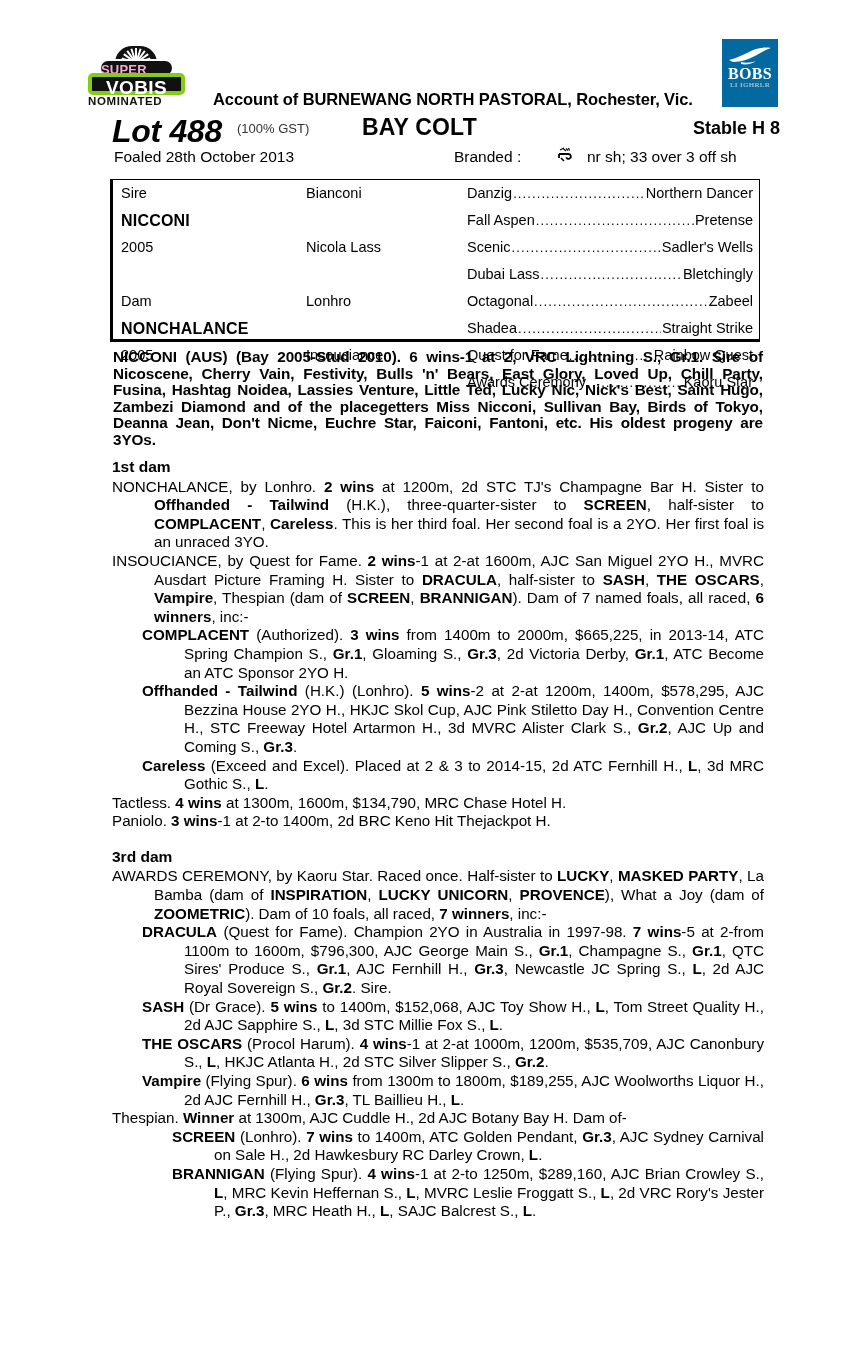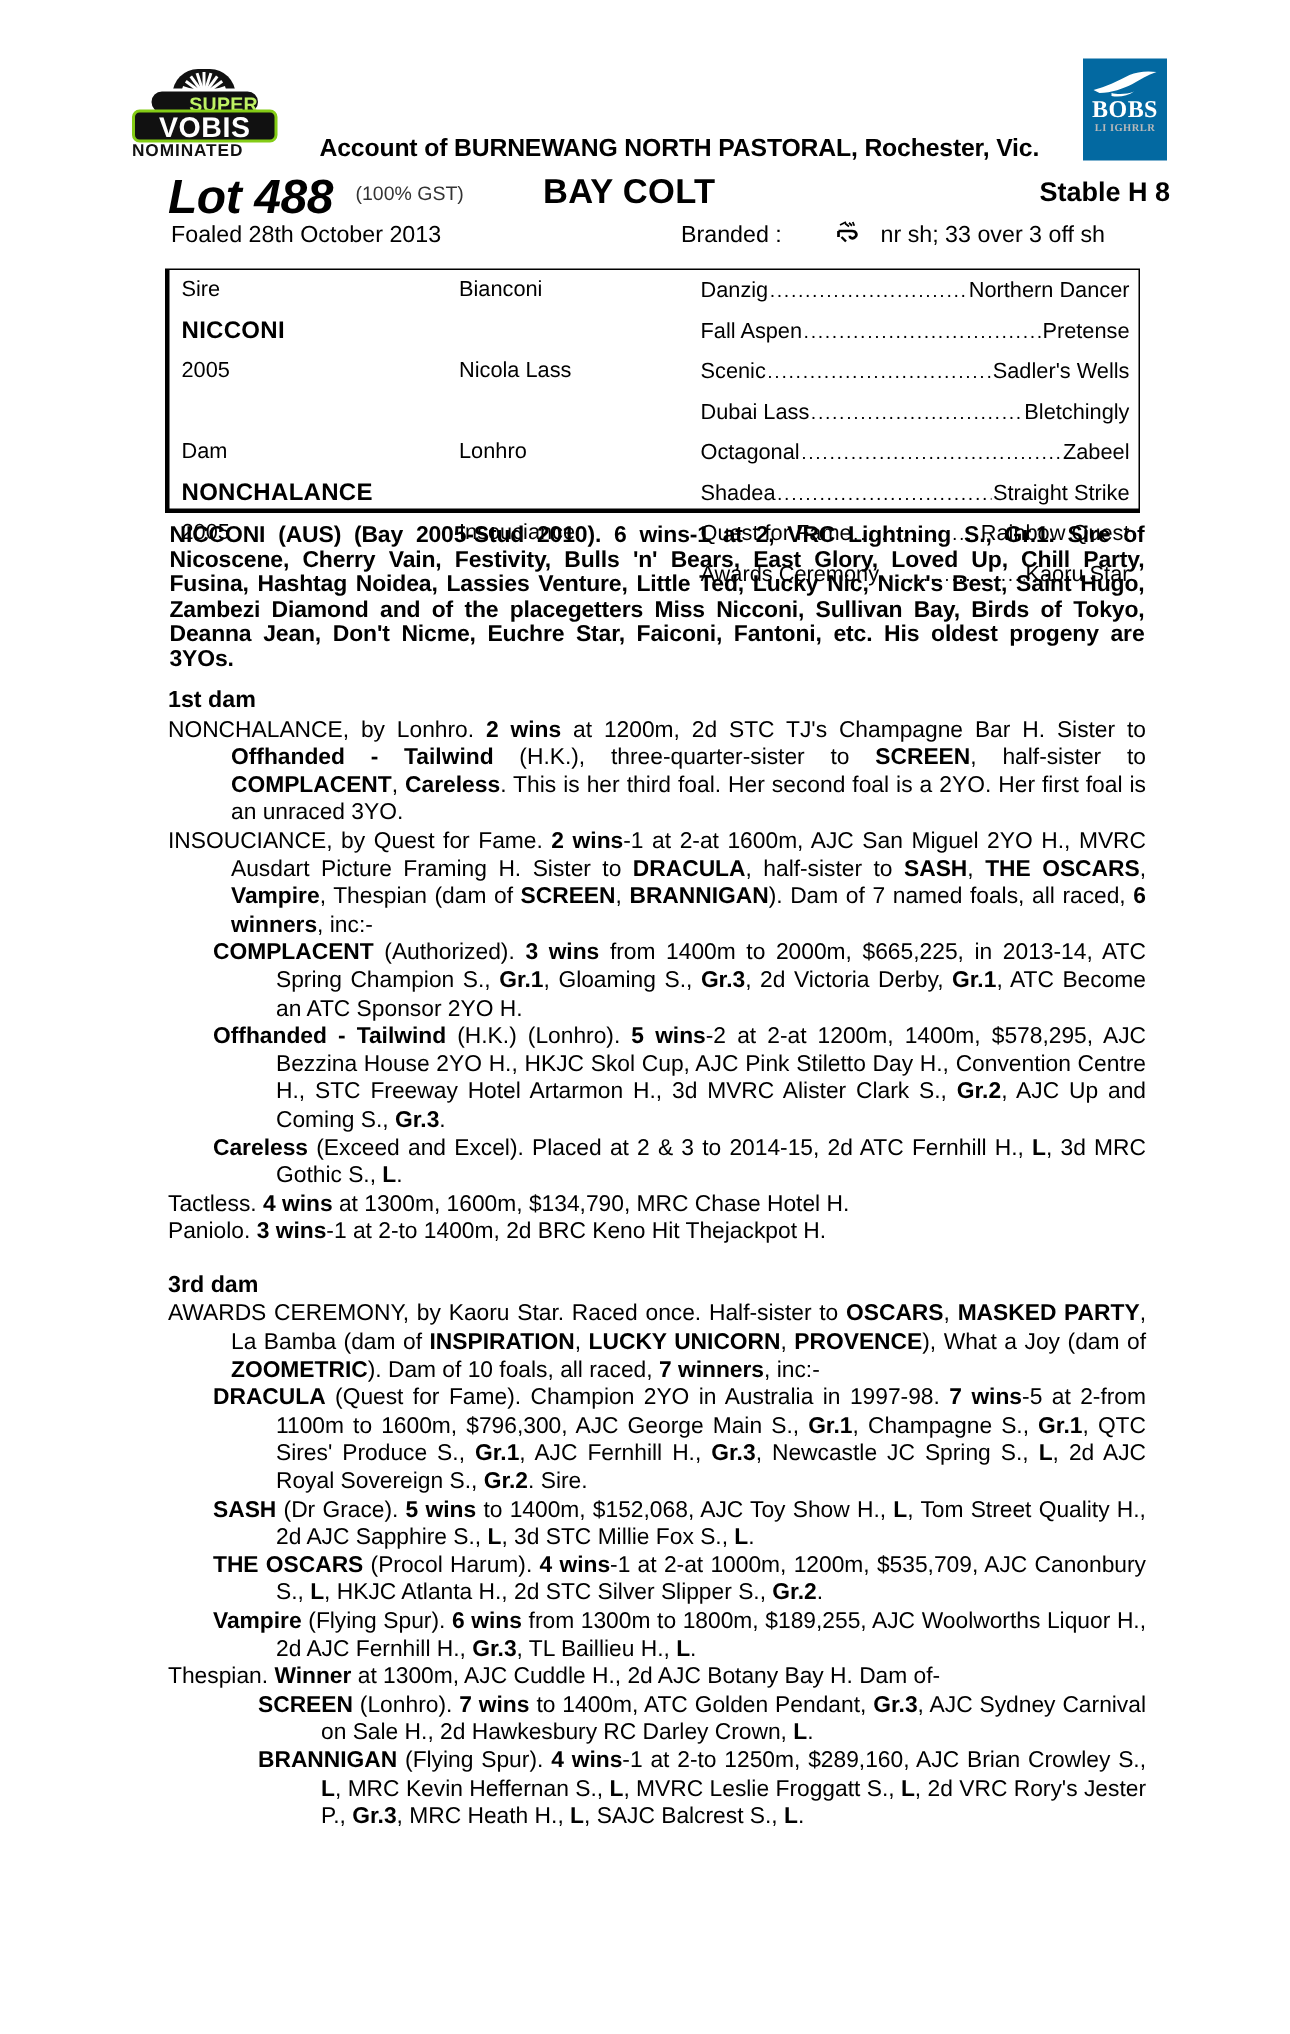--- a/index.html
+++ b/index.html
@@ -57,44 +57,44 @@
     transform-origin: 1px 15px;
   }
   .vobis-super {
     position: absolute;
     left: 11px;
     top: 13px;
     width: 75px;
     height: 18px;
     background: #111;
     border-radius: 9px;
-    color: #bef264;
+    color: #f9a8d4;
     font-weight: bold;
     font-size: 13px;
     line-height: 18px;
-    text-align: right;
+    text-align: left;
     letter-spacing: 0.2px;
     border: 2px solid #fff;
     box-sizing: border-box;
   }
   .vobis-main {
     position: absolute;
     left: 0px;
     top: 27px;
     width: 97px;
     height: 22px;
     background: #111;
     border-radius: 5px;
     color: #fff;
     font-weight: bold;
     font-size: 19px;
     line-height: 22px;
     text-align: center;
     letter-spacing: 0.4px;
-    border: 2px solid #84cc16;
+    border: 4px solid #84cc16;
     box-sizing: border-box;
   }
   .vobis-nom {
     position: absolute;
     left: 0px;
     top: 49px;
     width: 100px;
     text-align: left;
     font-weight: bold;
     font-size: 11.5px;
@@ -442,21 +442,21 @@
   <div class="body-text" id="damsRoot">
       <div class="dam-head first">1st dam</div>
       <div class="para">NONCHALANCE, by Lonhro. <b>2 wins</b> at 1200m, 2d STC TJ's Champagne Bar H. Sister to <b>Offhanded - Tailwind</b> (H.K.), three-quarter-sister to <b>SCREEN</b>, half-sister to <b>COMPLACENT</b>, <b>Careless</b>. This is her third foal. Her second foal is a 2YO. Her first foal is an unraced 3YO.</div>
       <div class="para">INSOUCIANCE, by Quest for Fame. <b>2 wins</b>-1 at 2-at 1600m, AJC San Miguel 2YO H., MVRC Ausdart Picture Framing H. Sister to <b>DRACULA</b>, half-sister to <b>SASH</b>, <b>THE OSCARS</b>, <b>Vampire</b>, Thespian (dam of <b>SCREEN</b>, <b>BRANNIGAN</b>). Dam of 7 named foals, all raced, <b>6 winners</b>, inc:-</div>
       <div class="para lvl2"><b>COMPLACENT</b> (Authorized). <b>3 wins</b> from 1400m to 2000m, $665,225, in 2013-14, ATC Spring Champion S., <b>Gr.1</b>, Gloaming S., <b>Gr.3</b>, 2d Victoria Derby, <b>Gr.1</b>, ATC Become an ATC Sponsor 2YO H.</div>
       <div class="para lvl2"><b>Offhanded - Tailwind</b> (H.K.) (Lonhro). <b>5 wins</b>-2 at 2-at 1200m, 1400m, $578,295, AJC Bezzina House 2YO H., HKJC Skol Cup, AJC Pink Stiletto Day H., Convention Centre H., STC Freeway Hotel Artarmon H., 3d MVRC Alister Clark S., <b>Gr.2</b>, AJC Up and Coming S., <b>Gr.3</b>.</div>
       <div class="para lvl2"><b>Careless</b> (Exceed and Excel). Placed at 2 &amp; 3 to 2014-15, 2d ATC Fernhill H., <b>L</b>, 3d MRC Gothic S., <b>L</b>.</div>
       <div class="para flat">Tactless. <b>4 wins</b> at 1300m, 1600m, $134,790, MRC Chase Hotel H.</div>
       <div class="para flat">Paniolo. <b>3 wins</b>-1 at 2-to 1400m, 2d BRC Keno Hit Thejackpot H.</div>
       <div class="dam-head">3rd dam</div>
-      <div class="para">AWARDS CEREMONY, by Kaoru Star. Raced once. Half-sister to <b>OSCARS</b>, <b>MASKED PARTY</b>, La Bamba (dam of <b>INSPIRATION</b>, <b>LUCKY UNICORN</b>, <b>PROVENCE</b>), What a Joy (dam of <b>ZOOMETRIC</b>). Dam of 10 foals, all raced, <b>7 winners</b>, inc:-</div>
+      <div class="para">AWARDS CEREMONY, by Kaoru Star. Raced once. Half-sister to <b>LUCKY</b>, <b>MASKED PARTY</b>, La Bamba (dam of <b>INSPIRATION</b>, <b>LUCKY UNICORN</b>, <b>PROVENCE</b>), What a Joy (dam of <b>ZOOMETRIC</b>). Dam of 10 foals, all raced, <b>7 winners</b>, inc:-</div>
       <div class="para lvl2"><b>DRACULA</b> (Quest for Fame). Champion 2YO in Australia in 1997-98. <b>7 wins</b>-5 at 2-from 1100m to 1600m, $796,300, AJC George Main S., <b>Gr.1</b>, Champagne S., <b>Gr.1</b>, QTC Sires' Produce S., <b>Gr.1</b>, AJC Fernhill H., <b>Gr.3</b>, Newcastle JC Spring S., <b>L</b>, 2d AJC Royal Sovereign S., <b>Gr.2</b>. Sire.</div>
       <div class="para lvl2"><b>SASH</b> (Dr Grace). <b>5 wins</b> to 1400m, $152,068, AJC Toy Show H., <b>L</b>, Tom Street Quality H., 2d AJC Sapphire S., <b>L</b>, 3d STC Millie Fox S., <b>L</b>.</div>
       <div class="para lvl2"><b>THE OSCARS</b> (Procol Harum). <b>4 wins</b>-1 at 2-at 1000m, 1200m, $535,709, AJC Canonbury S., <b>L</b>, HKJC Atlanta H., 2d STC Silver Slipper S., <b>Gr.2</b>.</div>
       <div class="para lvl2"><b>Vampire</b> (Flying Spur). <b>6 wins</b> from 1300m to 1800m, $189,255, AJC Woolworths Liquor H., 2d AJC Fernhill H., <b>Gr.3</b>, TL Baillieu H., <b>L</b>.</div>
       <div class="para flat">Thespian. <b>Winner</b> at 1300m, AJC Cuddle H., 2d AJC Botany Bay H. Dam of-</div>
       <div class="para lvl2" style="padding-left: 102px; text-indent: -42px;"><b>SCREEN</b> (Lonhro). <b>7 wins</b> to 1400m, ATC Golden Pendant, <b>Gr.3</b>, AJC Sydney Carnival on Sale H., 2d Hawkesbury RC Darley Crown, <b>L</b>.</div>
       <div class="para lvl2" style="padding-left: 102px; text-indent: -42px;"><b>BRANNIGAN</b> (Flying Spur). <b>4 wins</b>-1 at 2-to 1250m, $289,160, AJC Brian Crowley S., <b>L</b>, MRC Kevin Heffernan S., <b>L</b>, MVRC Leslie Froggatt S., <b>L</b>, 2d VRC Rory's Jester P., <b>Gr.3</b>, MRC Heath H., <b>L</b>, SAJC Balcrest S., <b>L</b>.</div>
     </div>
 
 </div>

